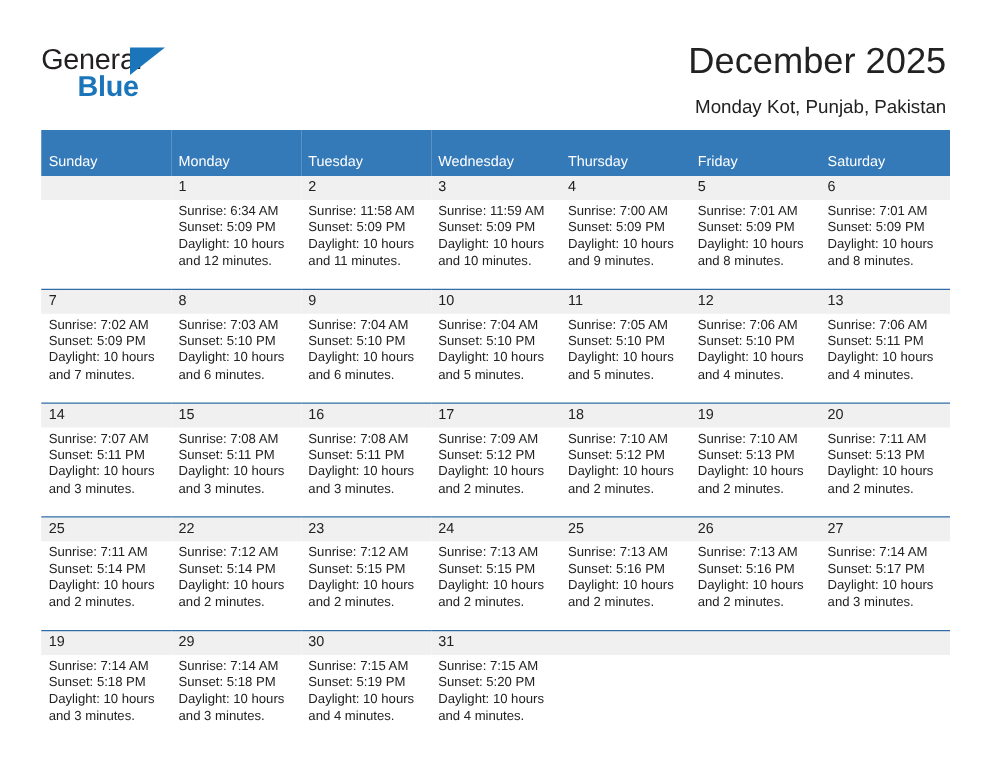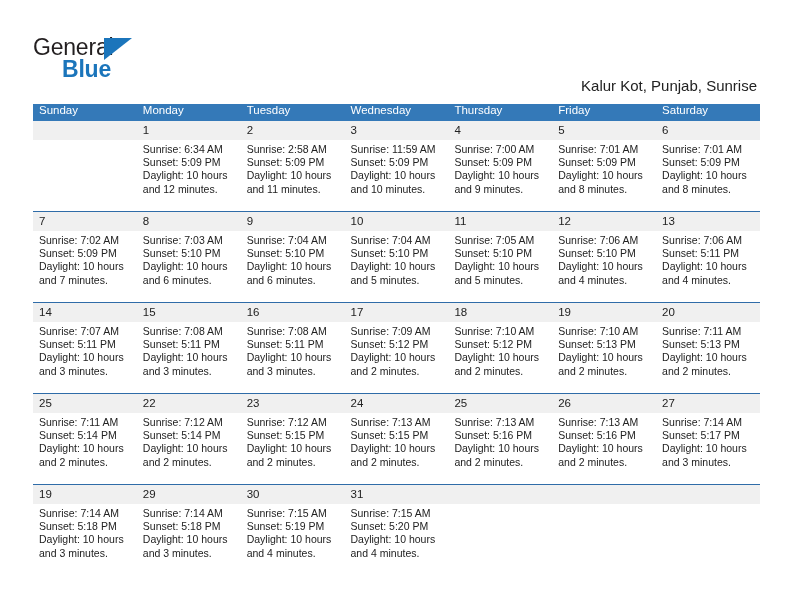--- a/index.html
+++ b/index.html
@@ -93,21 +93,21 @@
     width: 727px;
     border-collapse: collapse;
     table-layout: fixed;
   }
   .calendar th {
     background: #3479b8;
     color: #ffffff;
     font-size: 11.5px;
     font-weight: normal;
     text-align: left;
-    padding: 0 0 5px 6px;
+    padding: 20px 0 5px 6px;
     border: none;
     height: 11px;
   }
   .calendar col {
     width: 103.857px;
   }
   .daycell {
     vertical-align: top;
     padding: 0;
     border: none;
@@ -146,21 +146,22 @@
 <div class="page">
 
   <div class="topbar">
 
     <div class="logo">
       <span class="logo-general">General</span>
       <span class="logo-triangle"></span>
       <span class="logo-blue">Blue</span>
     </div>
 
-    <div class="subtitle">Kalur Kot, Punjab, Sunrise</div>
+    <div class="title">December 2025</div>
+    <div class="subtitle">Monday Kot, Punjab, Pakistan</div>
   </div>
 
   <table class="calendar">
     <colgroup>
       <col>
         <col>
         <col>
         <col>
         <col>
         <col>
@@ -188,21 +189,21 @@
             <div class="dayinfo">
               <div>Sunrise: 6:34 AM</div>
               <div>Sunset: 5:09 PM</div>
               <div>Daylight: 10 hours</div>
               <div>and 12 minutes.</div>
             </div>
           </td>
           <td class="daycell firstrow">
             <div class="daynum">2</div>
             <div class="dayinfo">
-              <div>Sunrise: 2:58 AM</div>
+              <div>Sunrise: 11:58 AM</div>
               <div>Sunset: 5:09 PM</div>
               <div>Daylight: 10 hours</div>
               <div>and 11 minutes.</div>
             </div>
           </td>
           <td class="daycell firstrow">
             <div class="daynum">3</div>
             <div class="dayinfo">
               <div>Sunrise: 11:59 AM</div>
               <div>Sunset: 5:09 PM</div>

